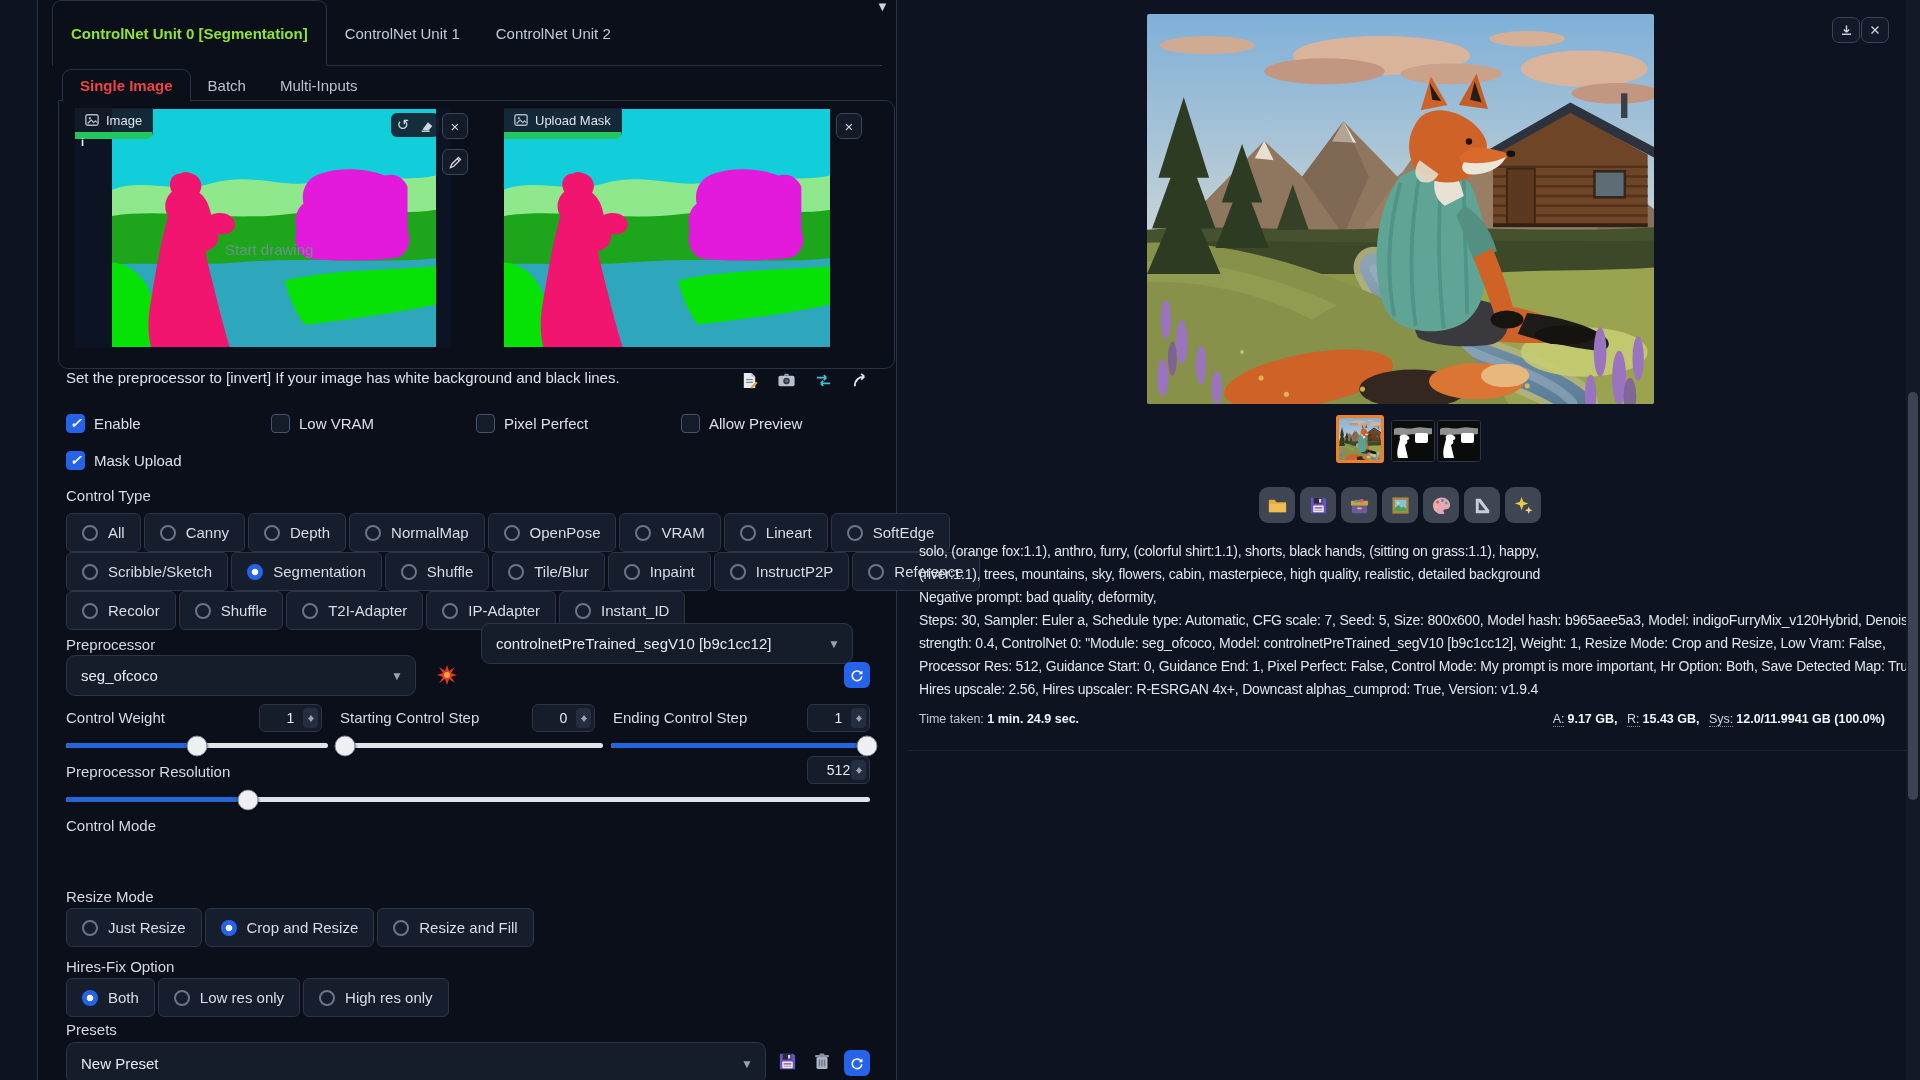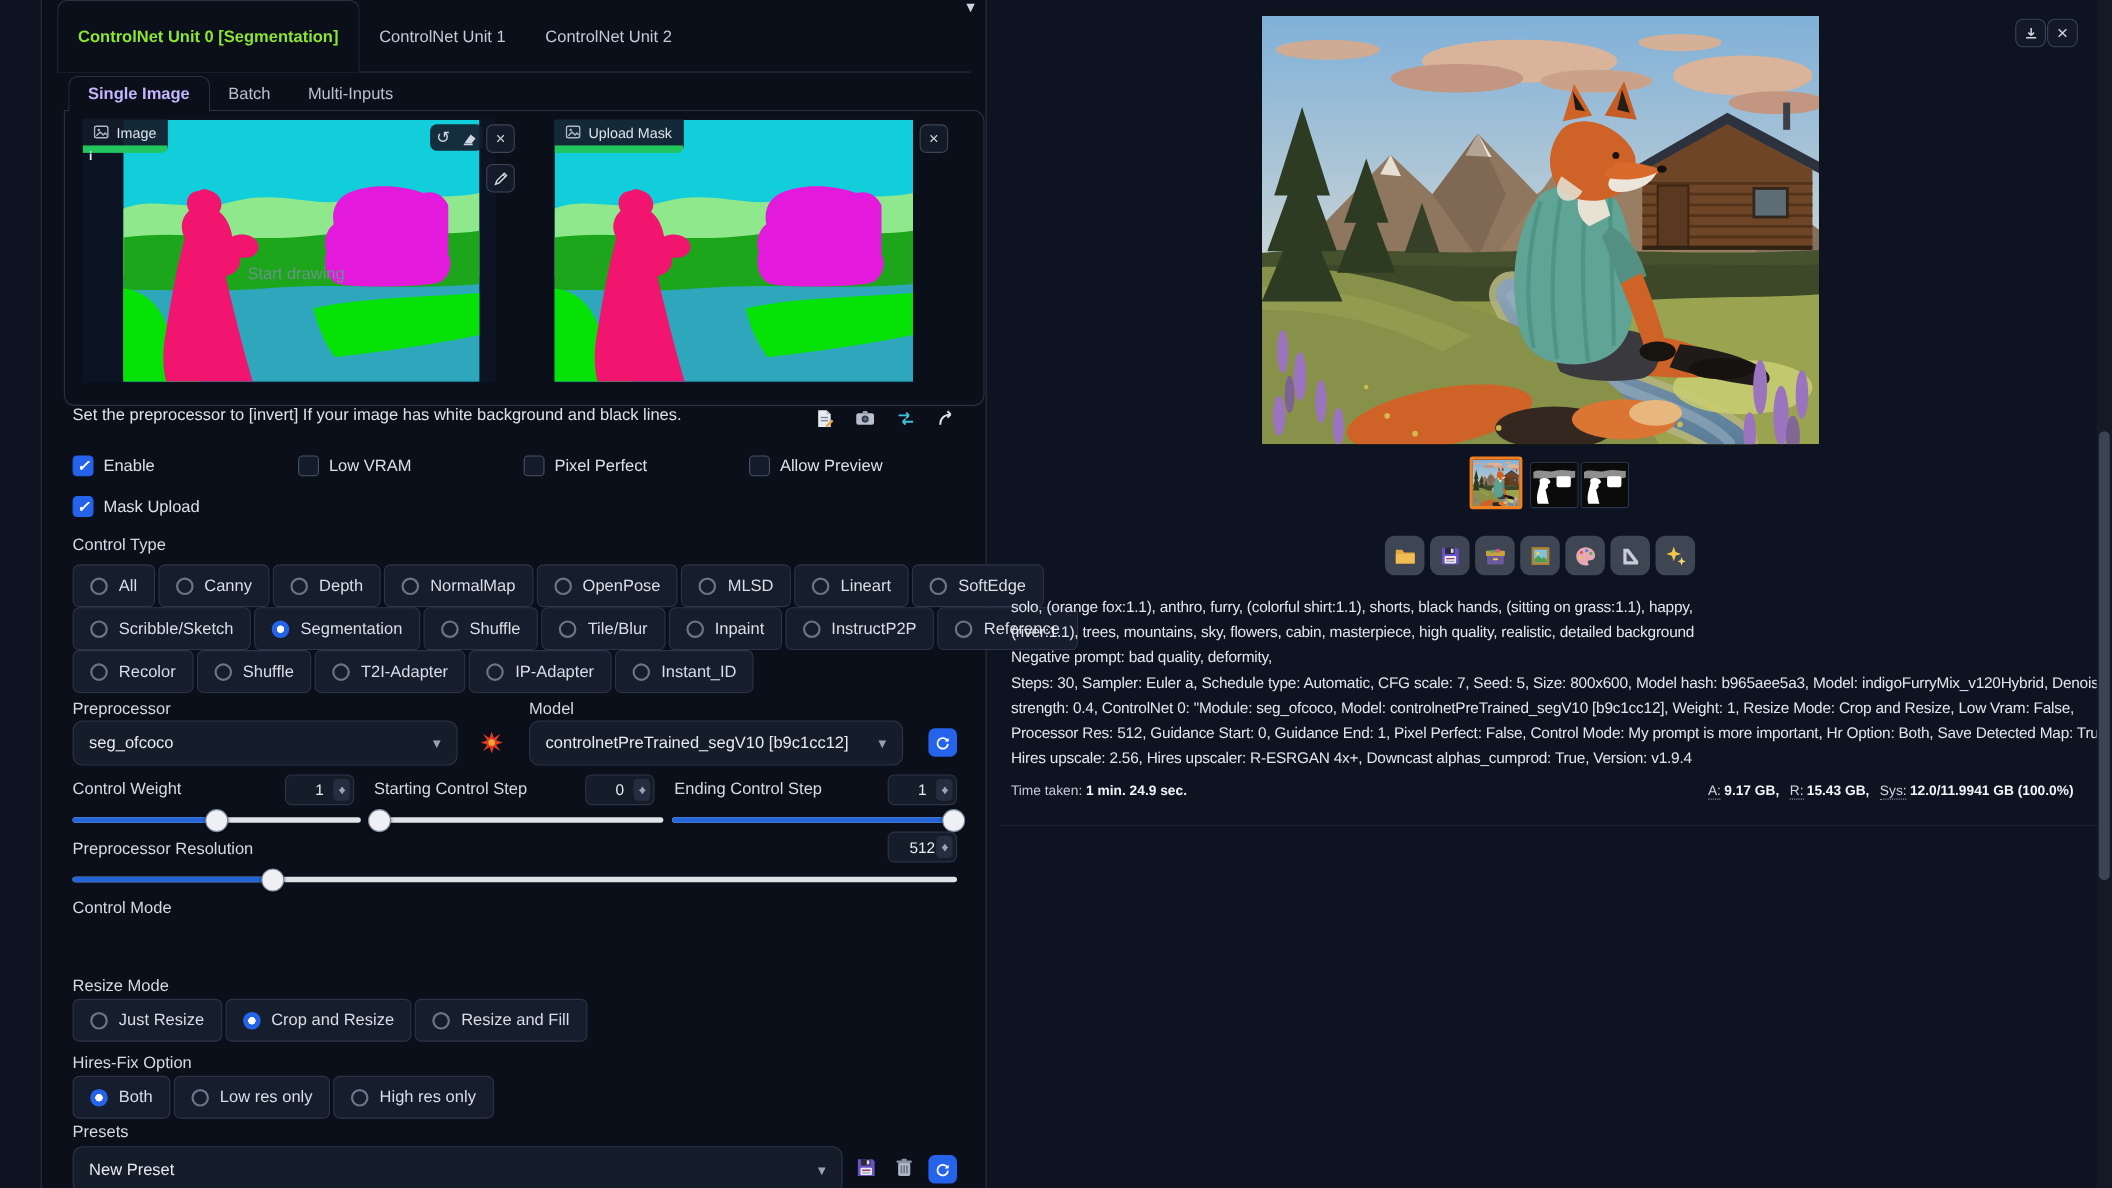--- a/index.html
+++ b/index.html
@@ -12,21 +12,21 @@
   .ptitle{font-size:16px;color:#e7ebf1;font-weight:400}
   .badge{background:#1d9948;color:#eafbef;font-size:11px;font-weight:700;padding:3px 9px;border-radius:7px}
   .collapse{position:absolute;left:838px;top:34px;color:#cdd4df;font-size:13px;cursor:pointer}
   .utabs{position:absolute;left:14px;top:67px;right:14px;height:33px;display:flex;align-items:flex-end;
     border-bottom:1px solid #273244}
   .utab{height:32px;display:flex;align-items:center;padding:16px 18px;font-size:15px;color:#c3cad6;cursor:pointer}
   .utab.active{color:#8ee431;font-weight:700;background:#0a0f1a;border:1px solid #273244;border-bottom:1px solid #0a0f1a;
     border-radius:9px 9px 0 0;position:relative;top:1px}
   .itabs{position:absolute;left:24px;top:104px;height:32px;display:flex;align-items:flex-end;z-index:3}
   .itab{height:31px;display:flex;align-items:center;padding:0 17px;font-size:15px;color:#b9c1ce;cursor:pointer}
-  .itab.active{color:#c4b5fd;font-weight:700;background:#0a0f1a;border:1px solid #273244;border-bottom:1px solid #0a0f1a;
+  .itab.active{color:#ef4444;font-weight:700;background:#0a0f1a;border:1px solid #273244;border-bottom:1px solid #0a0f1a;
     border-radius:9px 9px 0 0;position:relative;top:1px}
   .contentbox{position:absolute;left:20px;top:135px;width:835px;height:267px;border:1px solid #273244;
     border-radius:0 10px 10px 10px;z-index:1}
   .imgpanel{position:absolute;top:143px;height:240px;background:#0c1322;z-index:2;overflow:visible}
   .imgpanel .segimg{position:absolute;top:1px;height:238px}
   .paneltag{position:absolute;left:0;top:0;height:24px;display:flex;align-items:center;gap:7px;padding:0 10px;
     background:rgba(20,27,41,.92);border-right:1px solid #2a3546;border-bottom:7px solid #22c55e;
     border-radius:0 0 7px 0;color:#dfe3ea;font-size:13px;z-index:4}
   .tbtn{position:absolute;width:24px;height:24px;border-radius:6px;display:flex;align-items:center;justify-content:center;
     color:#cfd6e0;font-size:15px;z-index:4;cursor:pointer;background:rgba(22,29,44,.85)}
@@ -458,21 +458,21 @@
       <div class="chip">
           <i class="r"></i>
           <span>NormalMap</span>
         </div>
       <div class="chip">
           <i class="r"></i>
           <span>OpenPose</span>
         </div>
       <div class="chip">
           <i class="r"></i>
-          <span>MLSD</span>
+          <span>VRAM</span>
         </div>
       <div class="chip">
           <i class="r"></i>
           <span>Lineart</span>
         </div>
       <div class="chip">
           <i class="r"></i>
           <span>SoftEdge</span>
         </div>
     </div>
@@ -533,21 +533,21 @@
     <div class="seclbl" style="left:443px;top:671px">Model</div>
     <div class="dd" style="left:28px;top:690px;width:350px">
       <span>seg_ofcoco</span>
       <span class="arr">▼</span>
     </div>
     <div class="abs" style="left:398px;top:699px">
       <svg class="ic" width="22" height="22">
           <use href="#ic-burst"></use>
         </svg>
     </div>
-    <div class="dd" style="left:443px;top:690px;width:340px">
+    <div class="dd" style="left:443px;top:658px;width:372px">
       <span>controlnetPreTrained_segV10 [b9c1cc12]</span>
       <span class="arr">▼</span>
     </div>
     <div class="sqbtn blue" style="left:806px;top:697px">
       <svg class="ic" width="16" height="16">
           <use href="#ic-refresh"></use>
         </svg>
     </div>
 
     <div class="seclbl" style="top:744px">Control Weight</div>

